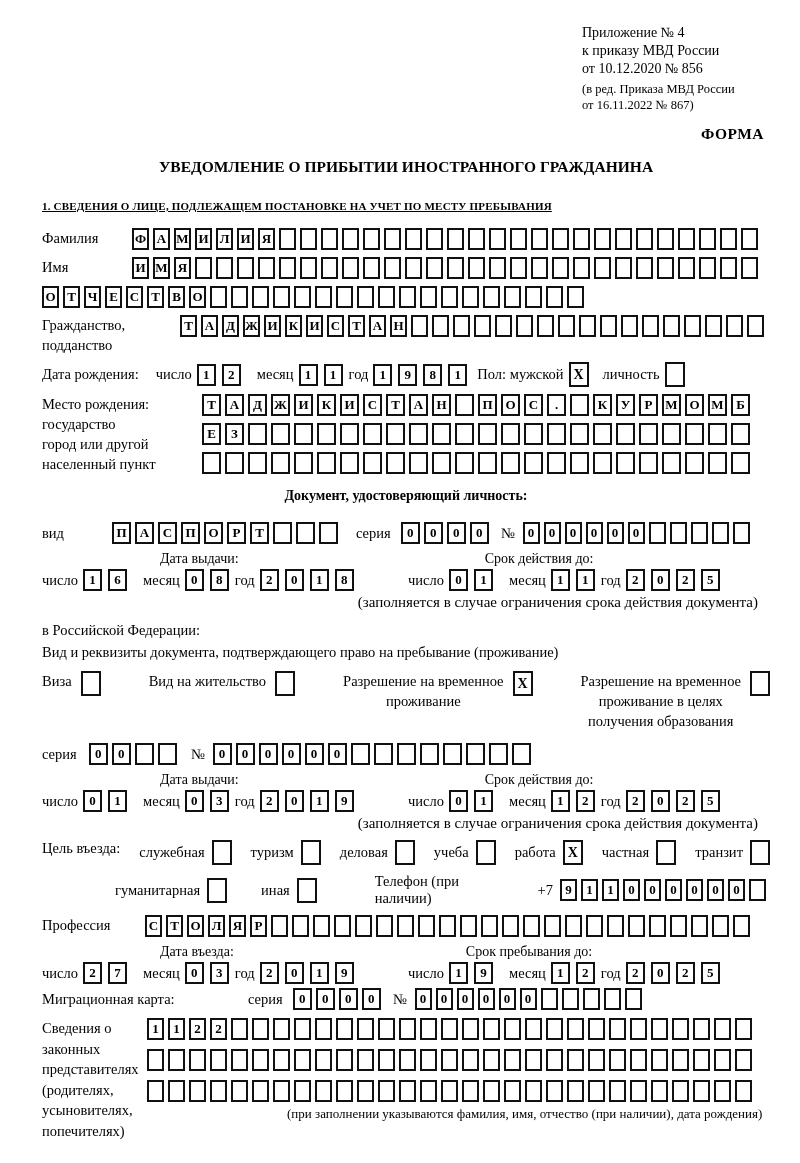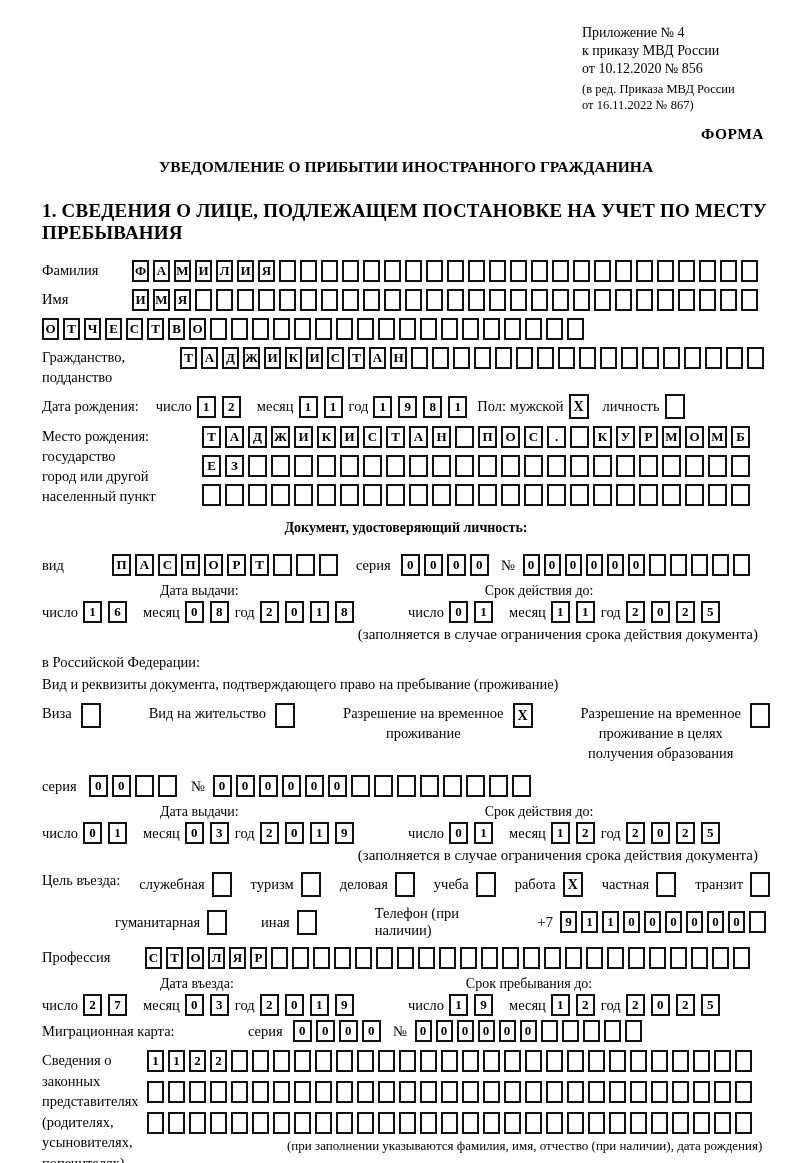--- a/index.html
+++ b/index.html
@@ -13,21 +13,21 @@
 
   
   .hdr { margin-left:540px; line-height:18px; font-size:14px;font-family:Liberation Serif, serif; }
   .hdr .hdr-small { font-size:12.5px; line-height:16px; }
   .hdr .gap { height:3px; }
   .forma { text-align:right; padding-right:6px; font-weight:bold; font-size:15.5px; margin-top:12px; letter-spacing:.5px; }
 
   
   .title { text-align:center; font-weight:bold; font-size:15.5px; line-height:23px; margin-top:12px; }
   .t-underline { display:inline-block; width:56px; border-bottom:2.5px solid #333; margin-left:10px; vertical-align:baseline; }
-  .sec1 { font-weight:bold; font-size:19px; margin-top:22px; margin-bottom:16px; letter-spacing:.2px; }
+  .sec1 { font-weight:bold; font-size:11px; margin-top:22px; margin-bottom:16px; letter-spacing:.2px;text-decoration:underline; }
 
   
   .frow { display:flex; align-items:flex-start; margin-bottom:7px; }
   .flabel { flex:none; line-height:21px; }
   .w90  { width:90px; }
   .w103 { width:103px; }
   .w138 { width:138px; }
   .w163 { width:163px; }
   .w160 { width:160px; }
   .w105 { width:105px; }

